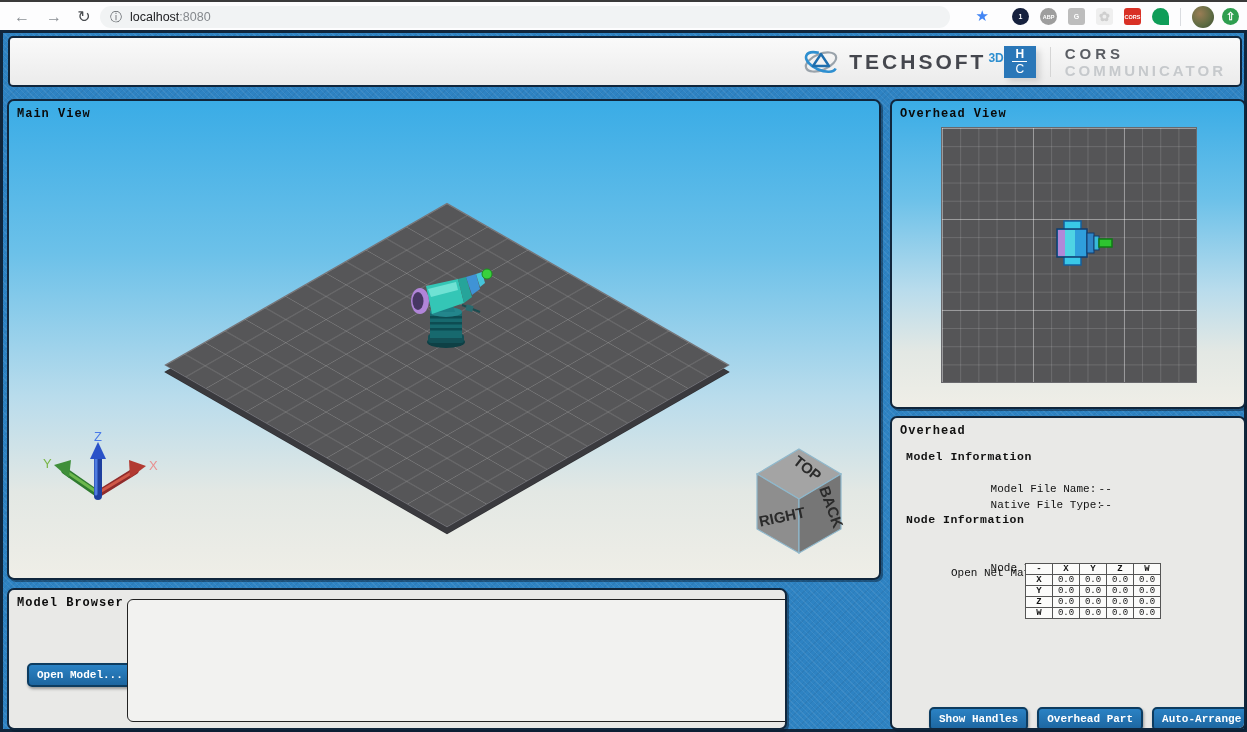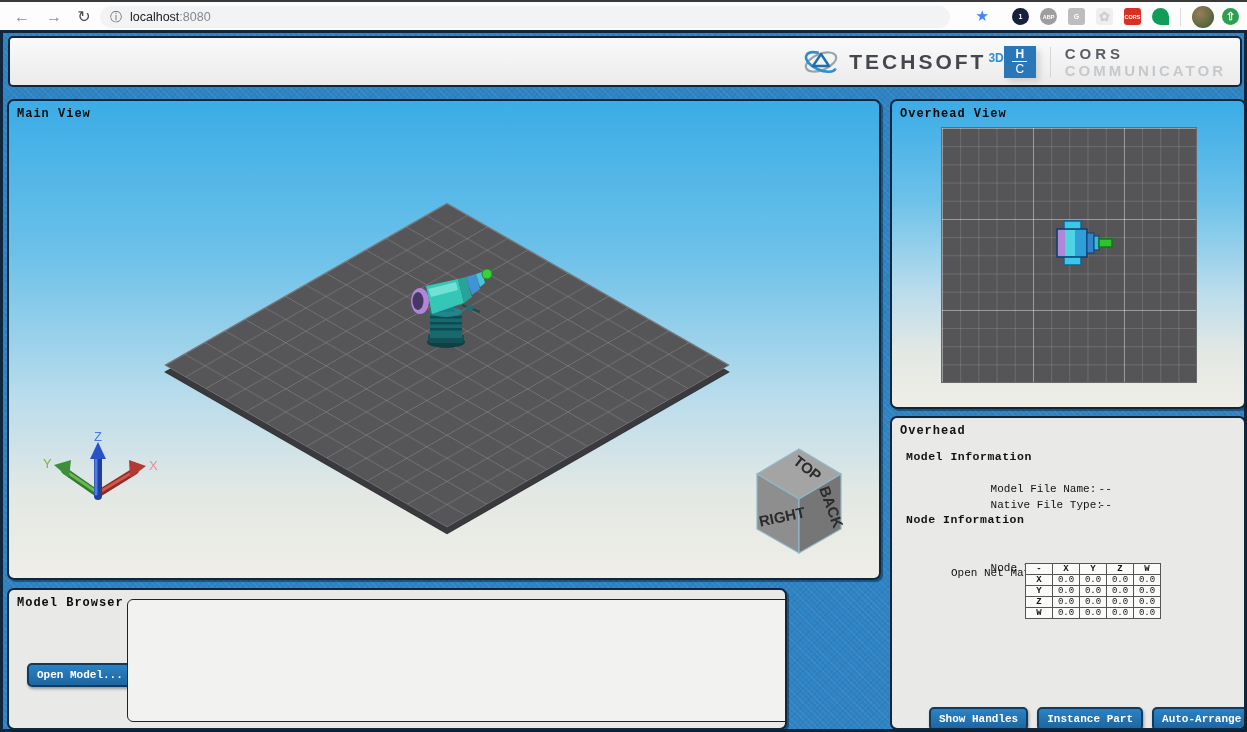--- a/index.html
+++ b/index.html
@@ -269,18 +269,18 @@
         <td>0.0</td>
         <td>0.0</td>
         <td>0.0</td>
         <td>0.0</td>
       </tr>
     </tbody>
       </table>
 
     <div class="insp-buttons">
       <button class="btn">Show Handles</button>
-      <button class="btn">Instance Part</button>
+      <button class="btn">Overhead Part</button>
       <button class="btn">Auto-Arrange</button>
     </div>
   </div>
 
 </div>
 
 </body></html>

